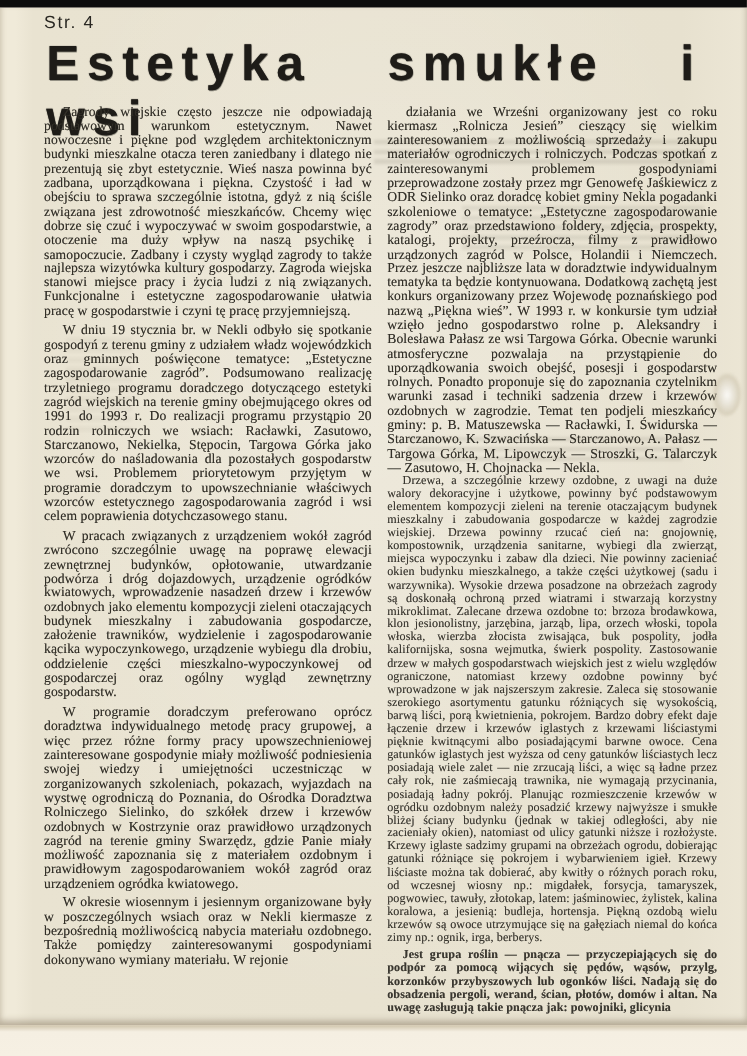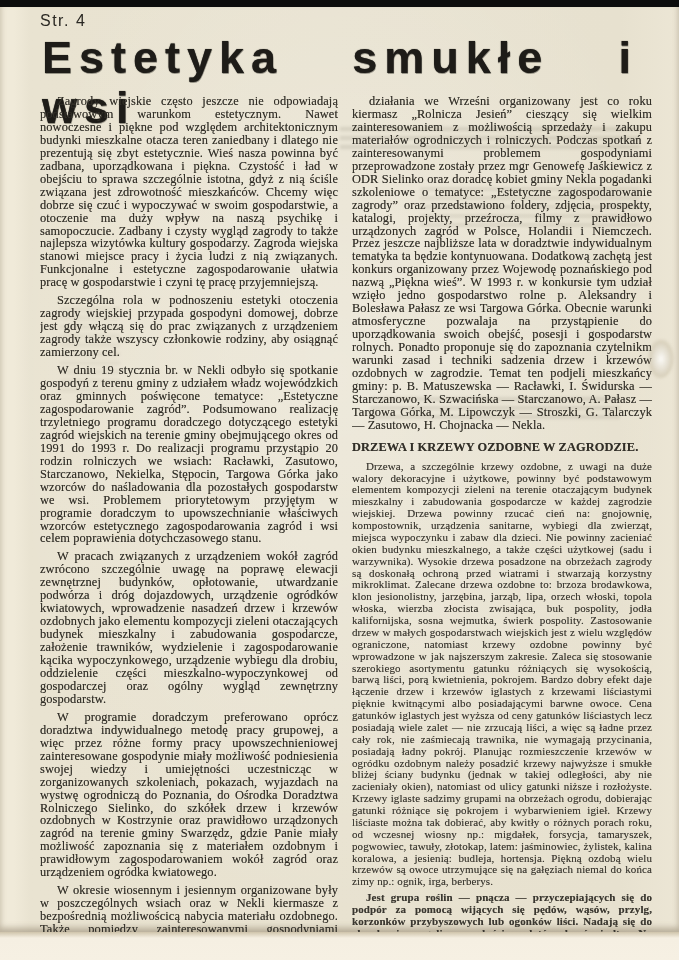--- a/index.html
+++ b/index.html
@@ -94,33 +94,31 @@
 <div class="paper">
 
   <div class="pagenum">Str. 4</div>
 
   <h1 class="title">Estetyka smukłe i wsi</h1>
 
   <div class="columns">
 
     <div class="col col-left">
         <p>Zagrody wiejskie często jeszcze nie odpowiadają podstawowym warunkom estetycznym. Nawet nowoczesne i piękne pod względem architektonicznym budynki mieszkalne otacza teren zaniedbany i dlatego nie prezentują się zbyt estetycznie. Wieś nasza powinna być zadbana, uporządkowana i piękna. Czystość i ład w obejściu to sprawa szczególnie istotna, gdyż z nią ściśle związana jest zdrowotność mieszkańców. Chcemy więc dobrze się czuć i wypoczywać w swoim gospodarstwie, a otoczenie ma duży wpływ na naszą psychikę i samopoczucie. Zadbany i czysty wygląd zagrody to także najlepsza wizytówka kultury gospodarzy. Zagroda wiejska stanowi miejsce pracy i życia ludzi z nią związanych. Funkcjonalne i estetyczne zagospodarowanie ułatwia pracę w gospodarstwie i czyni tę pracę przyjemniejszą.</p>
-        <p>Szczególna rola w podnoszeniu estetyki otoczenia zagrody wiejskiej przypada gospodyni domowej, dobrze jest gdy włączą się do prac związanych z urządzeniem zagrody także wszyscy członkowie rodziny, aby osiągnąć zamierzony cel.</p>
         <p>W dniu 19 stycznia br. w Nekli odbyło się spotkanie gospodyń z terenu gminy z udziałem władz wojewódzkich oraz gminnych poświęcone tematyce: „Estetyczne zagospodarowanie zagród”. Podsumowano realizację trzyletniego programu doradczego dotyczącego estetyki zagród wiejskich na terenie gminy obejmującego okres od 1991 do 1993 r. Do realizacji programu przystąpio 20 rodzin rolniczych we wsiach: Racławki, Zasutowo, Starczanowo, Nekielka, Stępocin, Targowa Górka jako wzorców do naśladowania dla pozostałych gospodarstw we wsi. Problemem priorytetowym przyjętym w programie doradczym to upowszechnianie właściwych wzorców estetycznego zagospodarowania zagród i wsi celem poprawienia dotychczasowego stanu.</p>
         <p>W pracach związanych z urządzeniem wokół zagród zwrócono szczególnie uwagę na poprawę elewacji zewnętrznej budynków, opłotowanie, utwardzanie podwórza i dróg dojazdowych, urządzenie ogródków kwiatowych, wprowadzenie nasadzeń drzew i krzewów ozdobnych jako elementu kompozycji zieleni otaczających budynek mieszkalny i zabudowania gospodarcze, założenie trawników, wydzielenie i zagospodarowanie kącika wypoczynkowego, urządzenie wybiegu dla drobiu, oddzielenie części mieszkalno-wypoczynkowej od gospodarczej oraz ogólny wygląd zewnętrzny gospodarstw.</p>
         <p>W programie doradczym preferowano oprócz doradztwa indywidualnego metodę pracy grupowej, a więc przez różne formy pracy upowszechnieniowej zainteresowane gospodynie miały możliwość podniesienia swojej wiedzy i umiejętności uczestnicząc w zorganizowanych szkoleniach, pokazach, wyjazdach na wystwę ogrodniczą do Poznania, do Ośrodka Doradztwa Rolniczego Sielinko, do szkółek drzew i krzewów ozdobnych w Kostrzynie oraz prawidłowo urządzonych zagród na terenie gminy Swarzędz, gdzie Panie miały możliwość zapoznania się z materiałem ozdobnym i prawidłowym zagospodarowaniem wokół zagród oraz urządzeniem ogródka kwiatowego.</p>
         <p>W okresie wiosennym i jesiennym organizowane były w poszczególnych wsiach oraz w Nekli kiermasze z bezpośrednią możliwościcą nabycia materiału ozdobnego. Także pomiędzy zainteresowanymi gospodyniami dokonywano wymiany materiału. W rejonie</p>
       </div>
 
     <div class="col col-right">
       <div>
           <p>działania we Wrześni organizowany jest co roku kiermasz „Rolnicza Jesień” cieszący się wielkim zainteresowaniem z możliwością sprzedaży i zakupu materiałów ogrodniczych i rolniczych. Podczas spotkań z zainteresowanymi problemem gospodyniami przeprowadzone zostały przez mgr Genowefę Jaśkiewicz z ODR Sielinko oraz doradcę kobiet gminy Nekla pogadanki szkoleniowe o tematyce: „Estetyczne zagospodarowanie zagrody” oraz przedstawiono foldery, zdjęcia, prospekty, katalogi, projekty, przeźrocza, filmy z prawidłowo urządzonych zagród w Polsce, Holandii i Niemczech. Przez jeszcze najbliższe lata w doradztwie indywidualnym tematyka ta będzie kontynuowana. Dodatkową zachętą jest konkurs organizowany przez Wojewodę poznańskiego pod nazwą „Piękna wieś”. W 1993 r. w konkursie tym udział wzięło jedno gospodarstwo rolne p. Aleksandry i Bolesława Pałasz ze wsi Targowa Górka. Obecnie warunki atmosferyczne pozwalaja na przystąpienie do uporządkowania swoich obejść, posesji i gospodarstw rolnych. Ponadto proponuje się do zapoznania czytelnikm warunki zasad i techniki sadzenia drzew i krzewów ozdobnych w zagrodzie. Temat ten podjeli mieszkańcy gminy: p. B. Matuszewska — Racławki, I. Świdurska — Starczanowo, K. Szwacińska — Starczanowo, A. Pałasz — Targowa Górka, M. Lipowczyk — Stroszki, G. Talarczyk — Zasutowo, H. Chojnacka — Nekla.</p>
         </div>
 
-      <p class="section-heading">DRZEWA I KRZEWY OZDOBNE W ZAGRODZIE.</p>
 
       <div class="small">
           <p>Drzewa, a szczególnie krzewy ozdobne, z uwagi na duże walory dekoracyjne i użytkowe, powinny być podstawowym elementem kompozycji zieleni na terenie otaczającym budynek mieszkalny i zabudowania gospodarcze w każdej zagrodzie wiejskiej. Drzewa powinny rzucać cień na: gnojownię, kompostownik, urządzenia sanitarne, wybiegi dla zwierząt, miejsca wypoczynku i zabaw dla dzieci. Nie powinny zacieniać okien budynku mieszkalnego, a także części użytkowej (sadu i warzywnika). Wysokie drzewa posadzone na obrzeżach zagrody są doskonałą ochroną przed wiatrami i stwarzają korzystny mikroklimat. Zalecane drzewa ozdobne to: brzoza brodawkowa, klon jesionolistny, jarzębina, jarząb, lipa, orzech włoski, topola włoska, wierzba złocista zwisająca, buk pospolity, jodła kalifornijska, sosna wejmutka, świerk pospolity. Zastosowanie drzew w małych gospodarstwach wiejskich jest z wielu względów ograniczone, natomiast krzewy ozdobne powinny być wprowadzone w jak najszerszym zakresie. Zaleca się stosowanie szerokiego asortymentu gatunku różniących się wysokością, barwą liści, porą kwietnienia, pokrojem. Bardzo dobry efekt daje łączenie drzew i krzewów iglastych z krzewami liściastymi pięknie kwitnącymi albo posiadającymi barwne owoce. Cena gatunków iglastych jest wyższa od ceny gatunków liściastych lecz posiadają wiele zalet — nie zrzucają liści, a więc są ładne przez cały rok, nie zaśmiecają trawnika, nie wymagają przycinania, posiadają ładny pokrój. Planując rozmieszczenie krzewów w ogródku ozdobnym należy posadzić krzewy najwyższe i smukłe bliżej ściany budynku (jednak w takiej odległości, aby nie zacieniały okien), natomiast od ulicy gatunki niższe i rozłożyste. Krzewy iglaste sadzimy grupami na obrzeżach ogrodu, dobierając gatunki różniące się pokrojem i wybarwieniem igieł. Krzewy liściaste można tak dobierać, aby kwitły o różnych porach roku, od wczesnej wiosny np.: migdałek, forsycja, tamaryszek, pogwowiec, tawuły, złotokap, latem: jaśminowiec, żylistek, kalina koralowa, a jesienią: budleja, hortensja. Piękną ozdobą wielu krzewów są owoce utrzymujące się na gałęziach niemal do końca zimy np.: ognik, irga, berberys.</p>
           <p>Jest grupa roślin — pnącza — przyczepiających się do podpór za pomocą wijących się pędów, wąsów, przylg, korzonków przybyszowych lub ogonków liści. Nadają się do obsadzenia pergoli, werand, ścian, płotów, domów i altan. Na uwagę zasługują takie pnącza jak: powojniki, glicynia</p>
         </div>
     </div>
 
   </div>
 
   <div class="ghost g1"></div>

